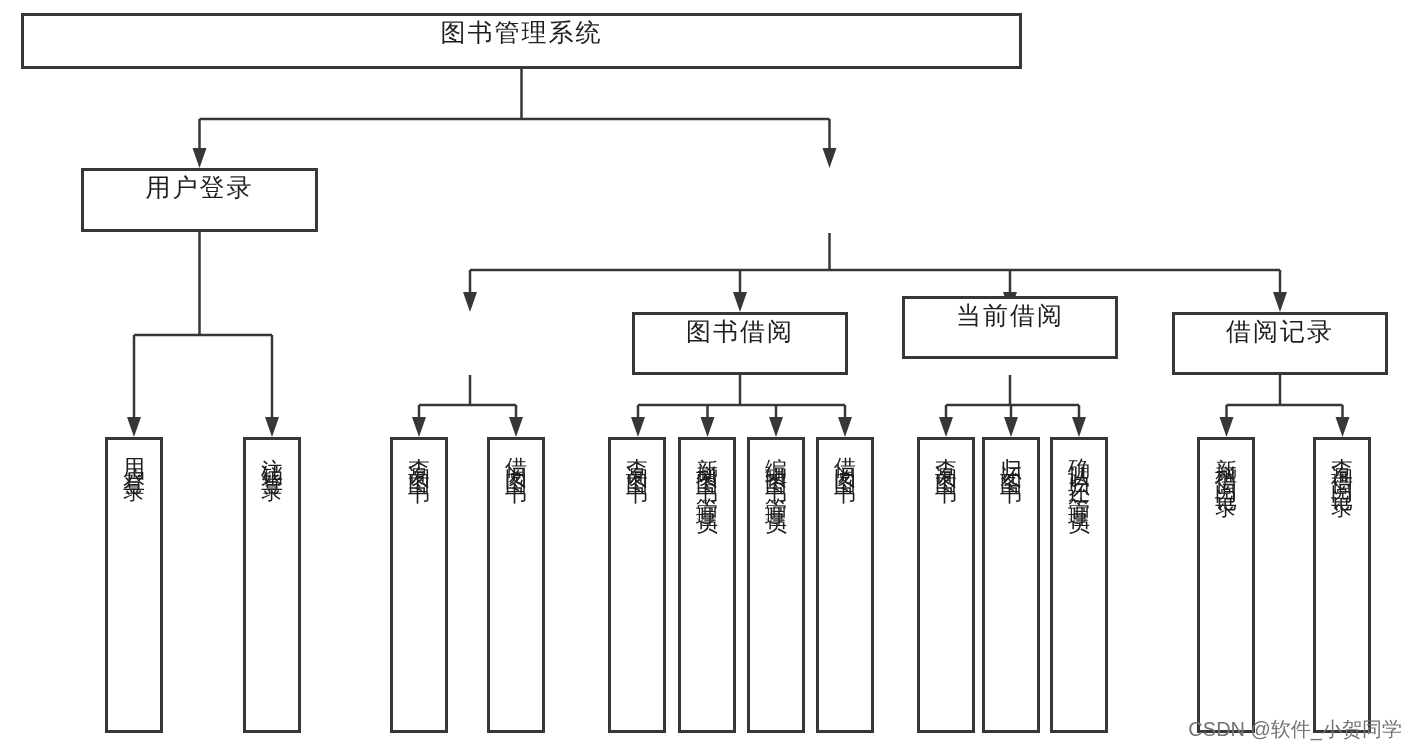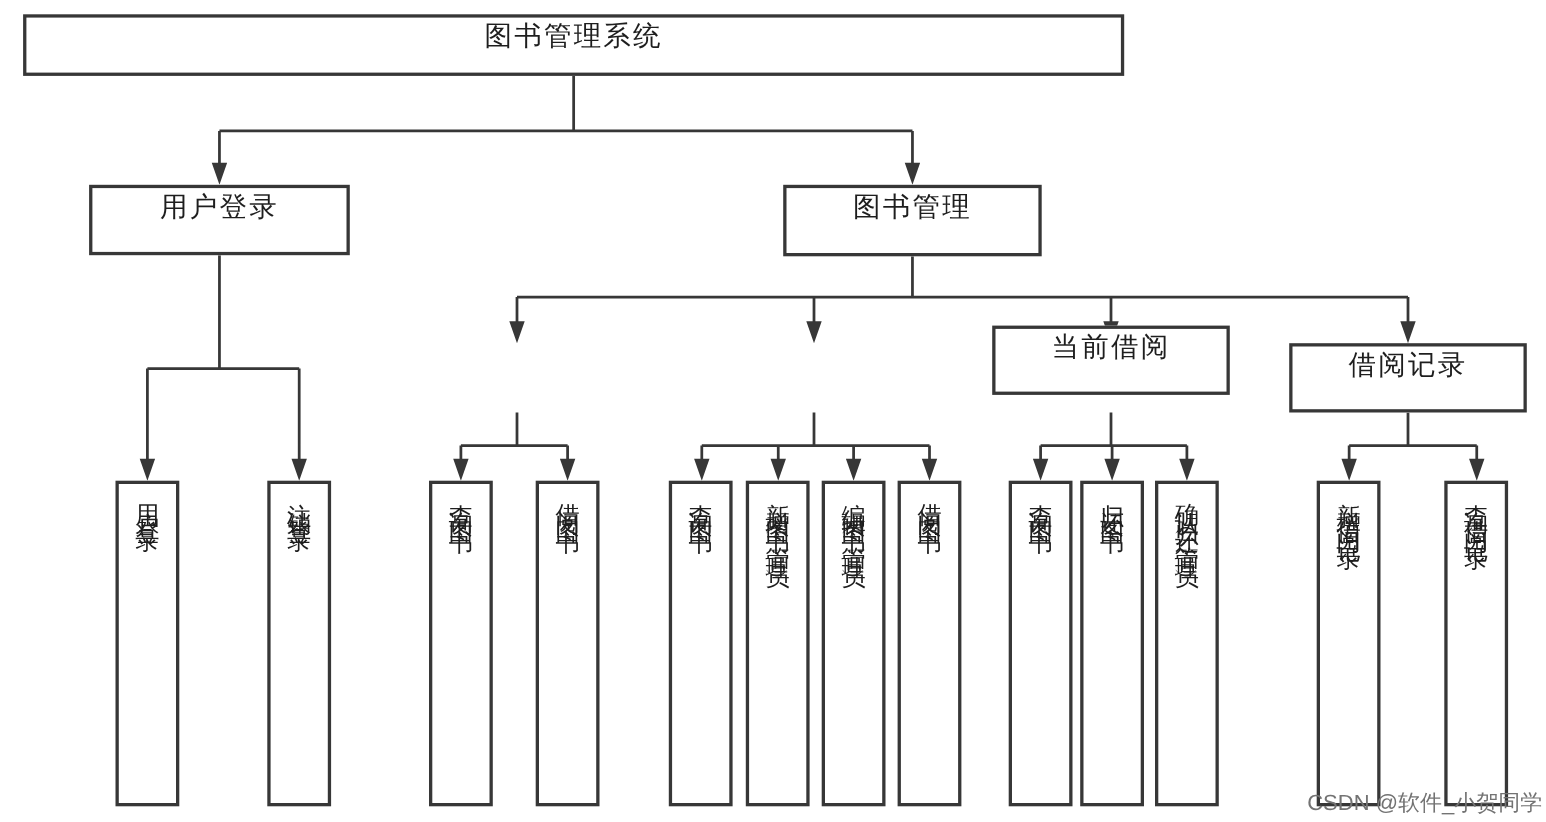--- a/index.html
+++ b/index.html
@@ -86,24 +86,24 @@
       M1335.5 417 H1349.5 L1342.5 437 Z"></path>
   </svg>
 
   <div class="node hbox" style="left:21px; top:13px; width:1001px; height:56px;">
     <span>图书管理系统</span>
   </div>
 
   <div class="node hbox" style="left:81px; top:168px; width:237px; height:64px;">
     <span>用户登录</span>
   </div>
-  <div class="node hbox" style="left:712px; top:168px; width:235px; height:65px;">
-    <span>图书管理</span>
+
+  <div class="node hbox" style="left:632px; top:312px; width:216px; height:63px;">
+    <span>图书借阅</span>
   </div>
-
   <div class="node hbox" style="left:902px; top:296px; width:216px; height:63px;">
     <span>当前借阅</span>
   </div>
   <div class="node hbox" style="left:1172px; top:312px; width:216px; height:63px;">
     <span>借阅记录</span>
   </div>
 
   <div class="node vbox" style="left:105px; top:437px; width:58px; height:296px;">
     <span>用户登录</span>
   </div>

